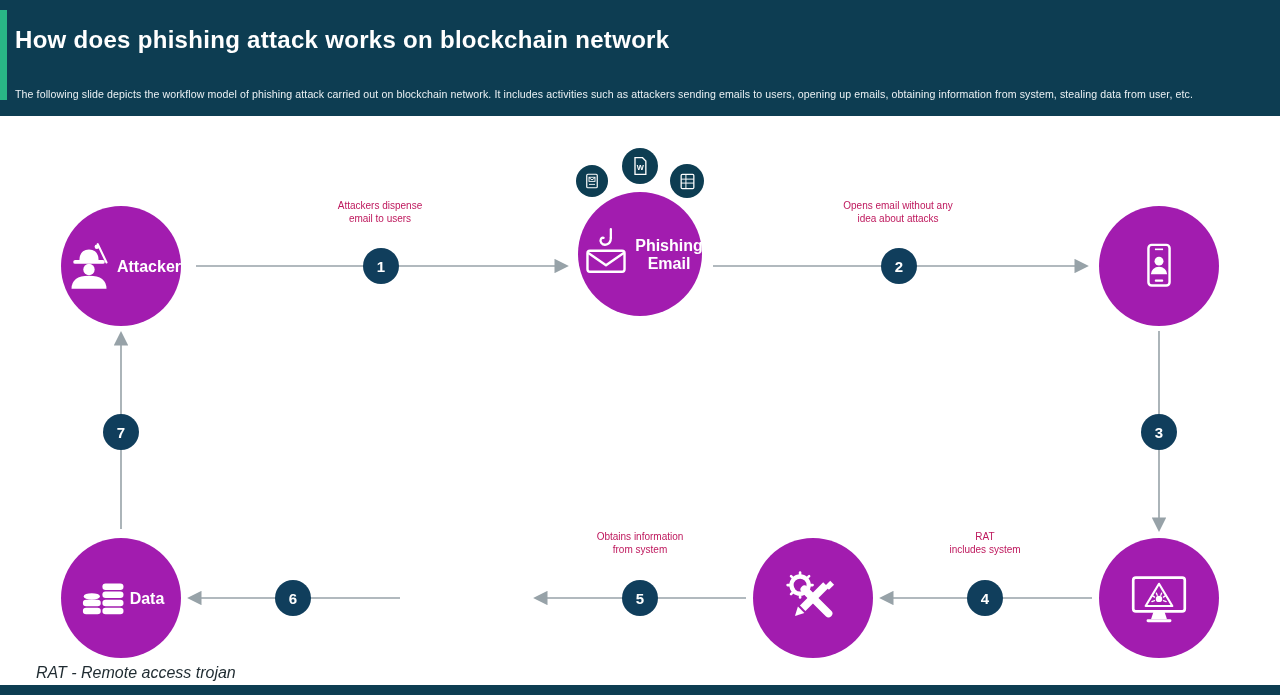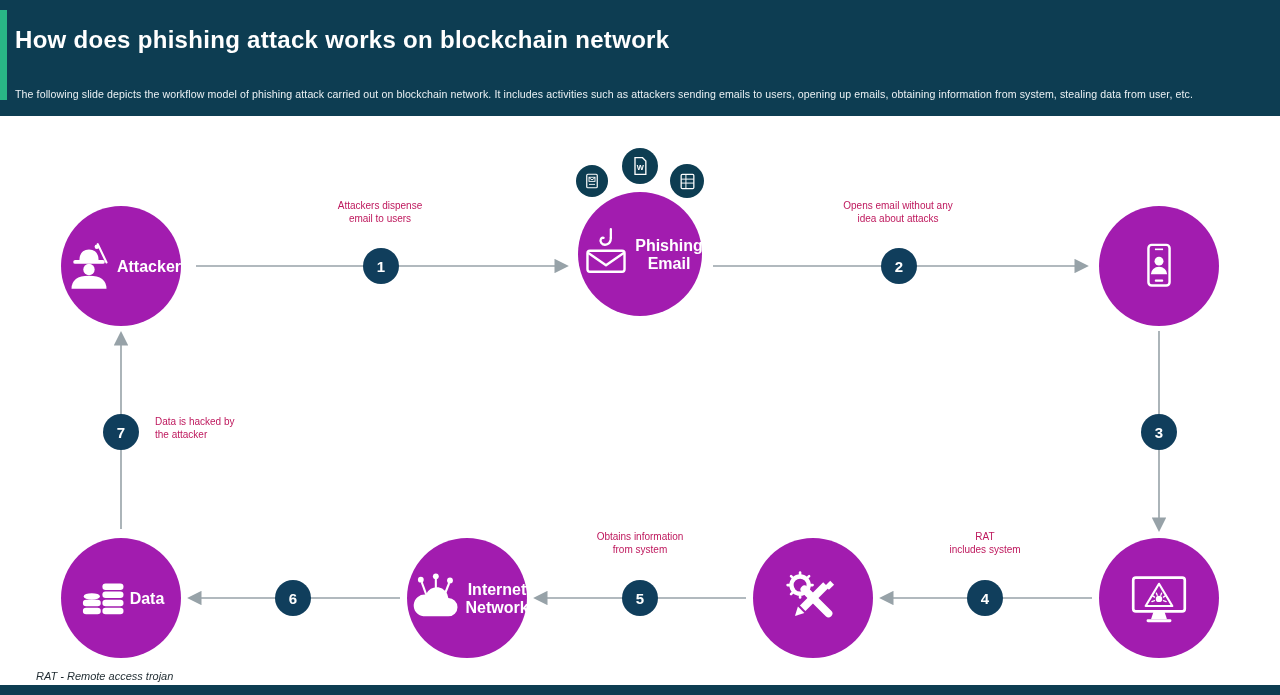--- a/index.html
+++ b/index.html
@@ -7,21 +7,21 @@
   body { font-family:"Liberation Sans", sans-serif; background:#ffffff; }
   .slide { position:relative; width:1280px; height:695px; background:#ffffff; overflow:hidden; }
 
   
   .header { position:absolute; top:0; left:0; width:1280px; height:116px; background:#0d3d52; }
   .accent-bar { position:absolute; left:0; top:10px; width:7px; height:90px; background:#29b586; }
   .title { position:absolute; left:15px; top:26px; font-size:24px; font-weight:bold; color:#ffffff; letter-spacing:0.3px; white-space:nowrap; }
   .subtitle { position:absolute; left:15px; top:88px; font-size:10.6px; color:#eaf0f3; letter-spacing:0.1px; white-space:nowrap;text-align:center; }
 
   
-  .footer-note { position:absolute; left:36px; bottom:13px; font-size:11px; font-style:italic; color:#1f2b31; }
+  .footer-note { position:absolute; left:36px; bottom:13px; font-size:16px; font-style:italic; color:#1f2b31; }
   .bottom-bar { position:absolute; left:0; bottom:0; width:1280px; height:10px; background:#0d3d52; }
 
   
   .arrows { position:absolute; left:0; top:0; width:1280px; height:695px; pointer-events:none; }
 
   
   .node { position:absolute; background:#a21caf; border-radius:50%; display:flex; flex-direction:row; align-items:center; justify-content:center; color:#fff; text-align:center; }
   .node .node-label { font-weight:bold; font-size:16px; line-height:1.15; white-space:pre-line; margin-top:2px; }
   .node svg { display:block; }
   #node-attacker  { left:61px;  top:206px; width:120px; height:120px; }
@@ -84,22 +84,20 @@
   </svg>
 
   <div class="step-label" id="label-1">Attackers dispense
 email to users</div>
   <div class="step-label" id="label-2">Opens email without any
 idea about attacks</div>
   <div class="step-label" id="label-4">RAT
 includes system</div>
   <div class="step-label" id="label-5">Obtains information
 from system</div>
-  <div class="step-label" id="label-7">Data is hacked by
-the attacker</div>
 
   <div class="badge" id="badge-1">1</div>
   <div class="badge" id="badge-2">2</div>
   <div class="badge" id="badge-3">3</div>
   <div class="badge" id="badge-4">4</div>
   <div class="badge" id="badge-5">5</div>
   <div class="badge" id="badge-6">6</div>
   <div class="badge" id="badge-7">7</div>
 
   <div class="node" id="node-attacker">
@@ -180,37 +178,20 @@
           <line x1="10.5" y1="31.5" x2="13.5" y2="28.5"></line>
           <line x1="28.5" y1="13.5" x2="31.5" y2="10.5"></line>
         </g>
         <line x1="24" y1="48" x2="51" y2="21" stroke="#fff" stroke-width="9" stroke-linecap="butt"></line>
         <path d="M15,57 l11,-3.5 -7.5,-7.5 z" fill="#fff"></path>
         <path d="M50,22 l6,-6 4.5,4.5 -6,6 z" fill="#fff"></path>
       </svg>
     </span>
   </div>
 
-  <div class="node" id="node-internet">
-    <span>
-      <svg viewBox="0 0 72 72" width="60" height="60">
-        <g stroke="#fff" stroke-width="2.5" fill="none">
-          <line x1="27" y1="36" x2="20" y2="17"></line>
-          <line x1="37" y1="34" x2="37" y2="13"></line>
-          <line x1="46" y1="36" x2="53" y2="18"></line>
-        </g>
-        <circle cx="19" cy="14" r="3.5" fill="#fff"></circle>
-        <circle cx="37" cy="10" r="3.5" fill="#fff"></circle>
-        <circle cx="54" cy="15" r="3.5" fill="#fff"></circle>
-        <path d="M22,58 H52 A11,11 0 0 0 52,36 A14,14 0 0 0 25,32 A11,11 0 0 0 22,58 Z" fill="#fff"></path>
-      </svg>
-    </span>
-    <div class="node-label">Internet
-Network</div>
-  </div>
 
   <div class="node" id="node-data">
     <span>
       <svg viewBox="0 0 64 64" width="52" height="52">
         <g fill="#fff">
           <rect x="30" y="14" width="26" height="8" rx="4"></rect>
           <rect x="30" y="24" width="26" height="8" rx="4"></rect>
           <rect x="30" y="34" width="26" height="8" rx="4"></rect>
           <rect x="30" y="44" width="26" height="8" rx="4"></rect>
           <rect x="6" y="34" width="22" height="8" rx="4"></rect>

